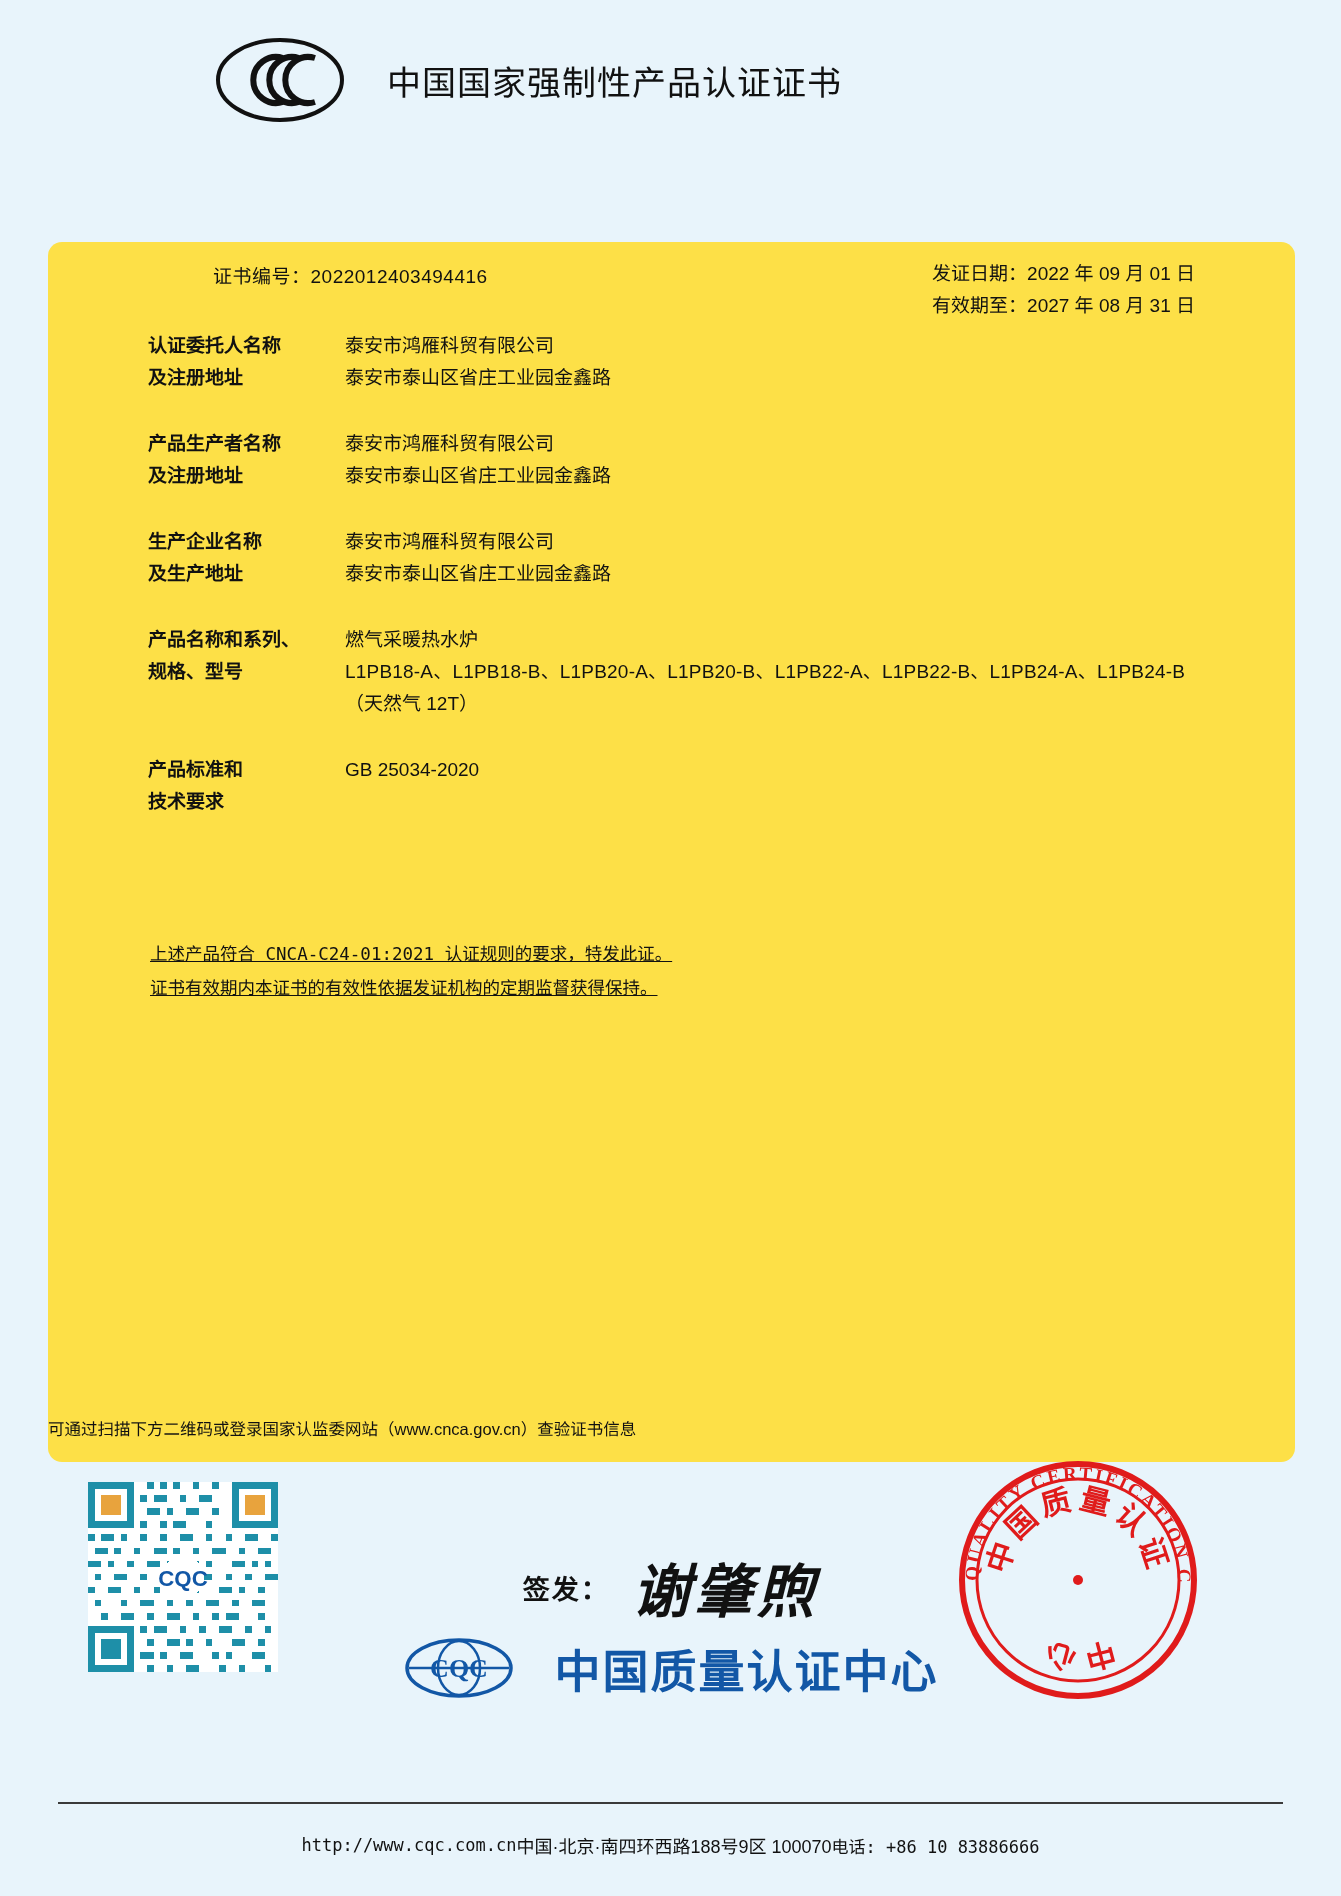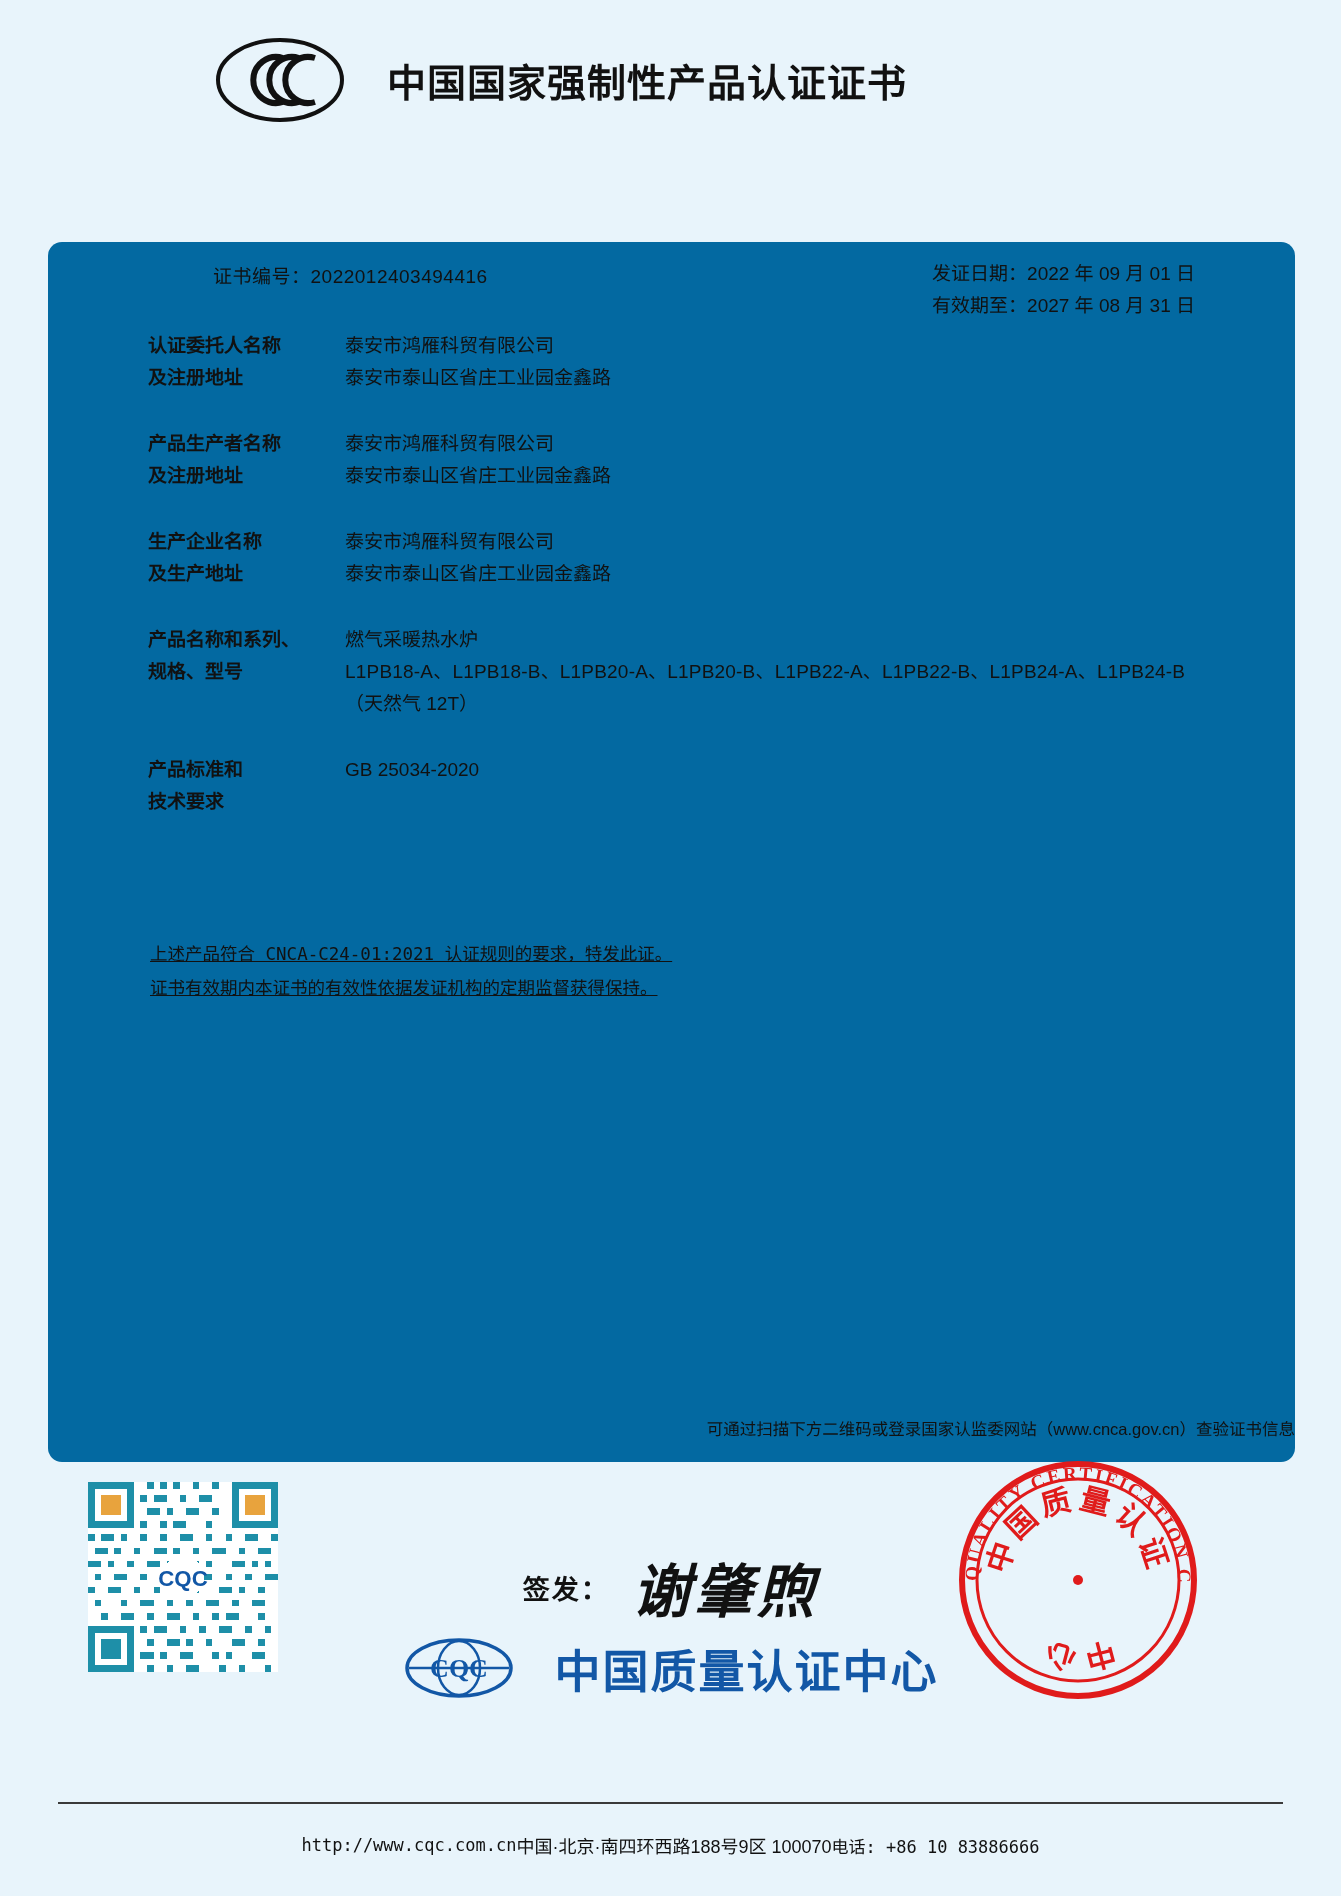--- a/index.html
+++ b/index.html
@@ -24,35 +24,35 @@
     height: 105px;
     box-sizing: border-box;
   }
   .ccc-logo {
     width: 130px;
     height: 86px;
     flex: none;
     margin-right: 42px;
   }
   .cert-title {
-    font-size: 39px;
-    font-weight: bold;
+    font-size: 34px;
+    font-weight: normal;
     letter-spacing: 1px;
     color: #111;
     white-space: nowrap;
   }
 
   
   .panel {
     position: absolute;
     left: 48px;
     top: 242px;
     width: 1247px;
     height: 1220px;
-    background: #0369a1;
+    background: #fde047;
     border-radius: 14px;
   }
 
   .topline {
     position: absolute;
     left: 0;
     top: 0;
     width: 100%;
     height: 80px;
   }
@@ -113,21 +113,21 @@
     line-height: 34px;
     color: #111;
     text-decoration: underline;
   }
 
   .verify-note {
     position: absolute;
     left: 0;
     right: 0;
     bottom: 22px;
-    text-align: right;
+    text-align: left;
     font-size: 16.5px;
     color: #111;
   }
 
   
   .qr {
     position: absolute;
     left: 88px;
     top: 1482px;
     width: 190px;

